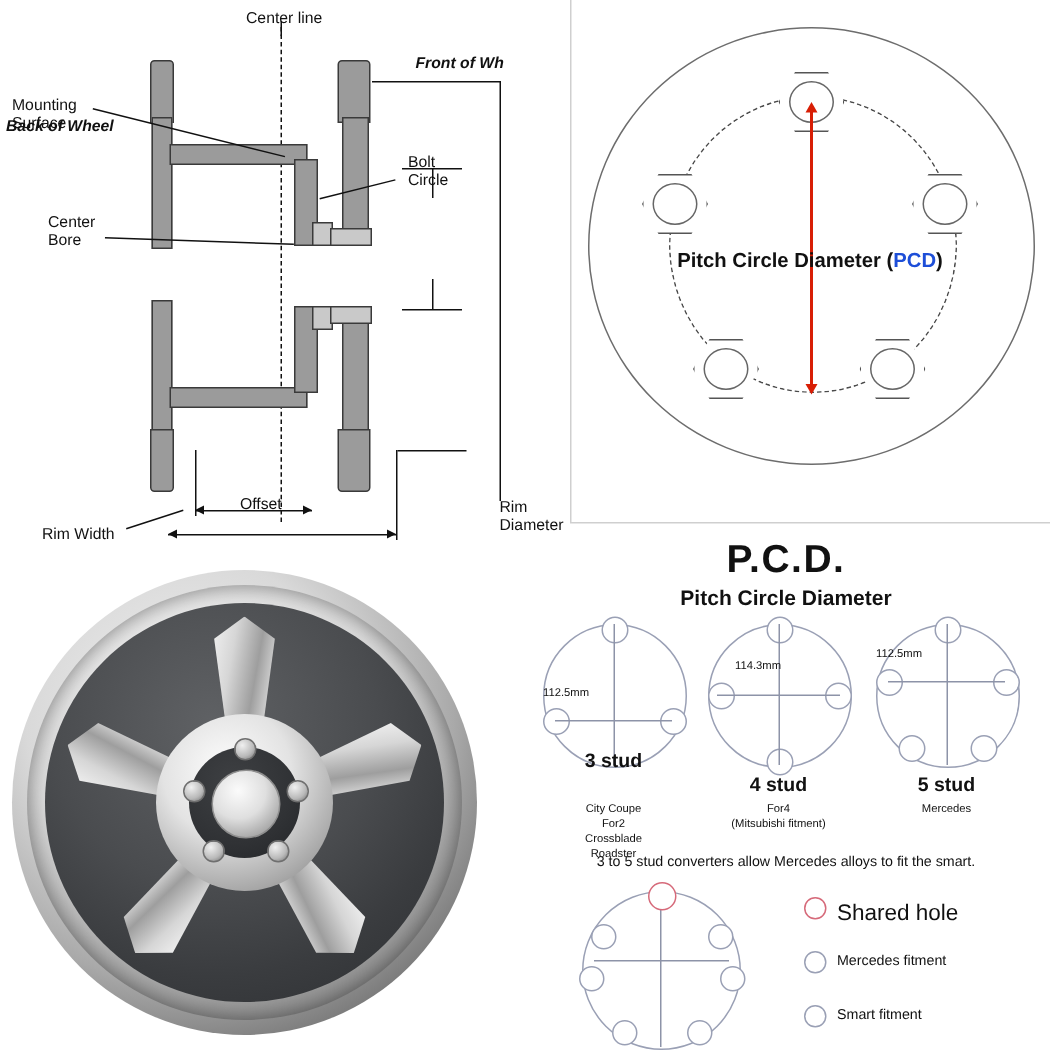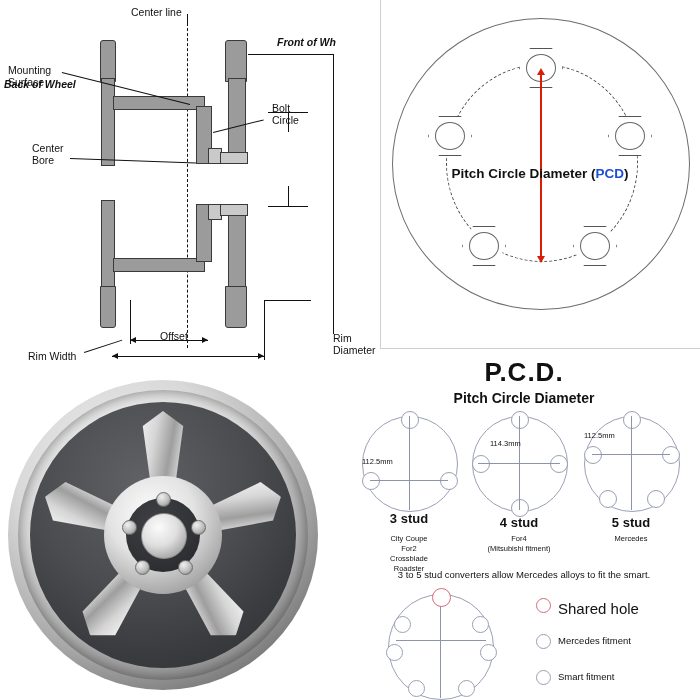--- a/index.html
+++ b/index.html
@@ -125,21 +125,21 @@
 
     <div class="dimline" style="left:112px;top:356px;width:152px;"></div>
     <div class="arrow arr-l" style="left:112px;top:353px;"></div>
     <div class="arrow arr-r" style="left:258px;top:353px;"></div>
     <div class="lnv" style="left:264px;top:300px;height:60px;"></div>
 
     <div class="dimline" style="left:265px;top:300px;width:46px;"></div>
     <div class="lnv" style="left:333px;top:54px;height:280px;"></div>
     <div class="dimline" style="left:248px;top:54px;width:86px;"></div>
 
-    <div class="lbl" style="left:131px;top:6px;">Center line</div>
+    <div class="lbl" style="left:164px;top:6px;">Center line</div>
     <div class="lbl b i" style="left:4px;top:38px;margin-top:40px;">Back of Wheel</div>
     <div class="lbl b i" style="left:277px;top:36px;">Front of Wh</div>
     <div class="lbl" style="left:8px;top:64px;">Mounting
 Surface</div>
     <div class="lbl" style="left:32px;top:142px;">Center
 Bore</div>
     <div class="lbl" style="left:272px;top:102px;">Bolt
 Circle</div>
     <div class="lbl" style="left:160px;top:330px;">Offset</div>
     <div class="lbl" style="left:28px;top:350px;">Rim Width</div>
@@ -213,21 +213,21 @@
     <div class="lbl b ctr" style="left:0;top:42px;width:352px;font-size:14px;">Pitch Circle Diameter</div>
 
     <div>
       <div class="sc" style="left:14px;top:68px;width:94px;height:94px;"></div>
       <div class="hole" style="left:53px;top:63px;width:16px;height:16px;"></div>
       <div class="hole" style="left:92px;top:124px;width:16px;height:16px;"></div>
       <div class="hole" style="left:14px;top:124px;width:16px;height:16px;"></div>
       <div class="gline v" style="left:61px;top:68px;height:94px;"></div>
       <div class="gline h" style="left:22px;top:132px;width:78px;"></div>
       <div class="lbl" style="left:14px;top:110px;font-size:7.5px;">112.5mm</div>
-      <div class="lbl b ctr" style="left:6px;top:164px;width:110px;font-size:13px;">3 stud</div>
+      <div class="lbl b ctr" style="left:6px;top:152px;width:110px;font-size:13px;">3 stud</div>
       <div class="lbl ctr" style="left:6px;top:186px;width:110px;font-size:7.5px;line-height:1.35;">City Coupe
 For2
 Crossblade
 Roadster</div>
     </div>
 
     <div>
       <div class="sc" style="left:124px;top:68px;width:94px;height:94px;"></div>
       <div class="hole" style="left:163px;top:63px;width:16px;height:16px;"></div>
       <div class="hole" style="left:202px;top:107px;width:16px;height:16px;"></div>

